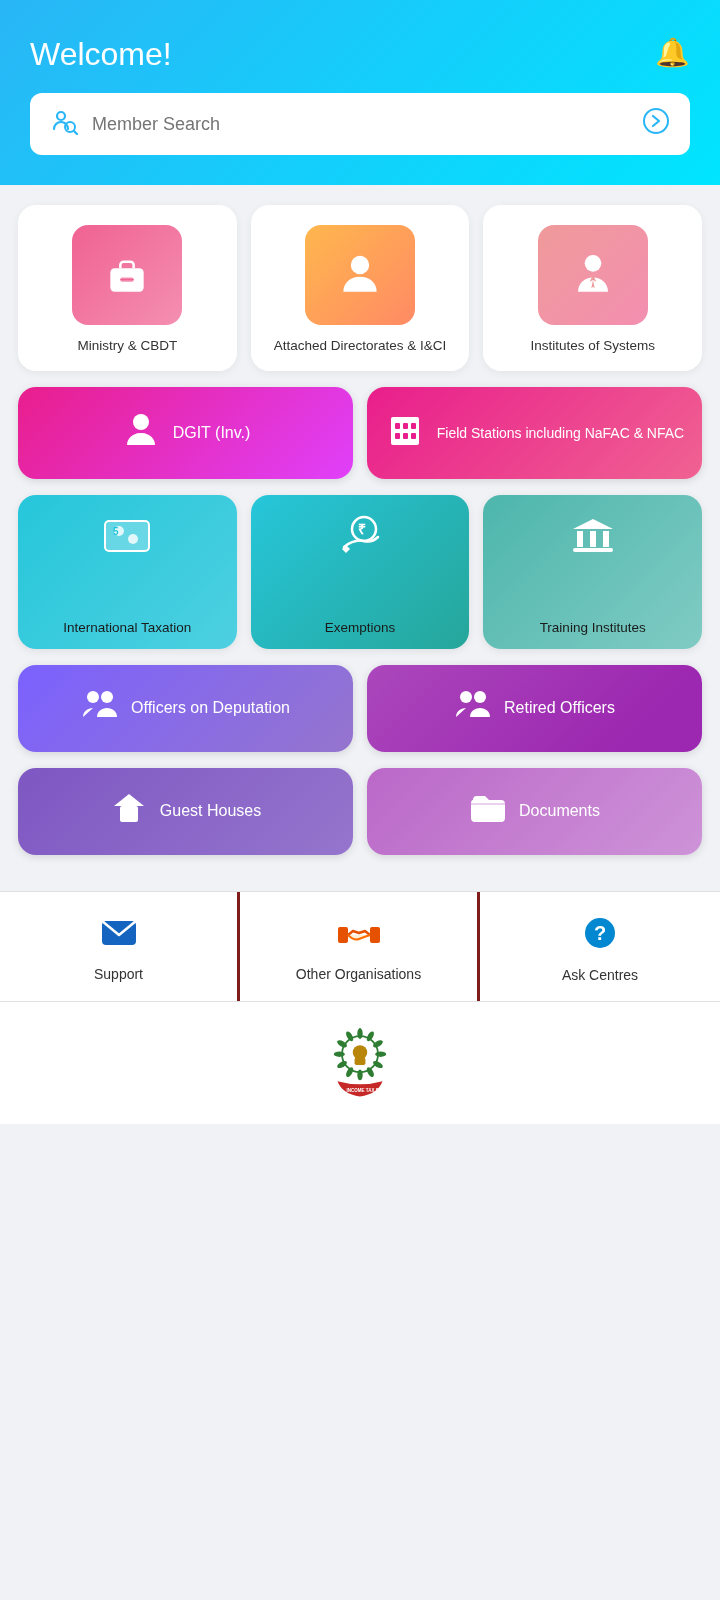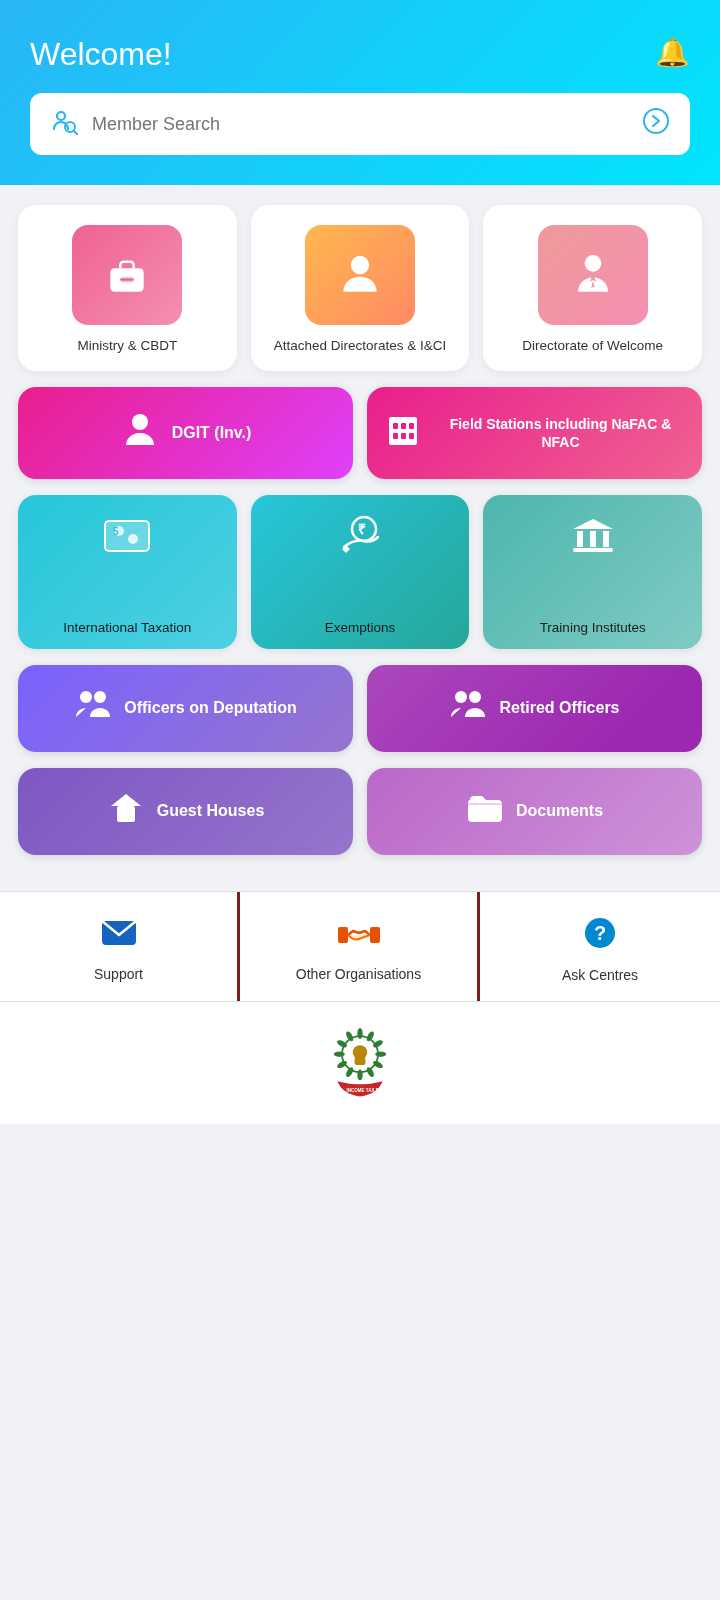--- a/index.html
+++ b/index.html
@@ -114,21 +114,21 @@
     .btn-wide {
       border-radius: 18px;
       display: flex;
       align-items: center;
       justify-content: center;
       gap: 12px;
       padding: 22px 16px;
       cursor: pointer;
       color: white;
       font-size: 16px;
-      font-weight: 700;
+      font-weight: 400;
       text-align: center;
       line-height: 1.3;
       box-shadow: 0 2px 8px rgba(0,0,0,0.12);
     }
     .btn-icon {
       font-size: 26px;
     }
     .grad-magenta { background: linear-gradient(135deg, #e91e8c 0%, #e040fb 100%); }
     .grad-pink2 { background: linear-gradient(135deg, #e91e8c 0%, #f06292 100%); }
 
@@ -274,21 +274,21 @@
 
     <div class="card">
       <div class="card-icon-wrap grad-rose">
         <svg class="icon-svg" viewBox="0 0 60 60">
           <circle cx="30" cy="16" r="10" fill="white"></circle>
           <path d="M12 50c0-10 8-17 18-17s18 7 18 17" fill="white"></path>
           <polygon points="30,30 26,38 30,36 34,38" fill="#ef9a9a"></polygon>
           <polygon points="30,36 28,46 30,44 32,46" fill="#ef9a9a"></polygon>
         </svg>
       </div>
-      <span class="card-label">Directorate of Welcome</span>
+      <span class="card-label">Institutes of Systems</span>
     </div>
 
   </div>
 
   <div class="grid-2-wide">
 
     <div class="btn-wide grad-magenta">
       <span class="btn-icon">
         <svg width="40" height="40" viewBox="0 0 40 40" fill="white">
           <circle cx="20" cy="13" r="8"></circle>

